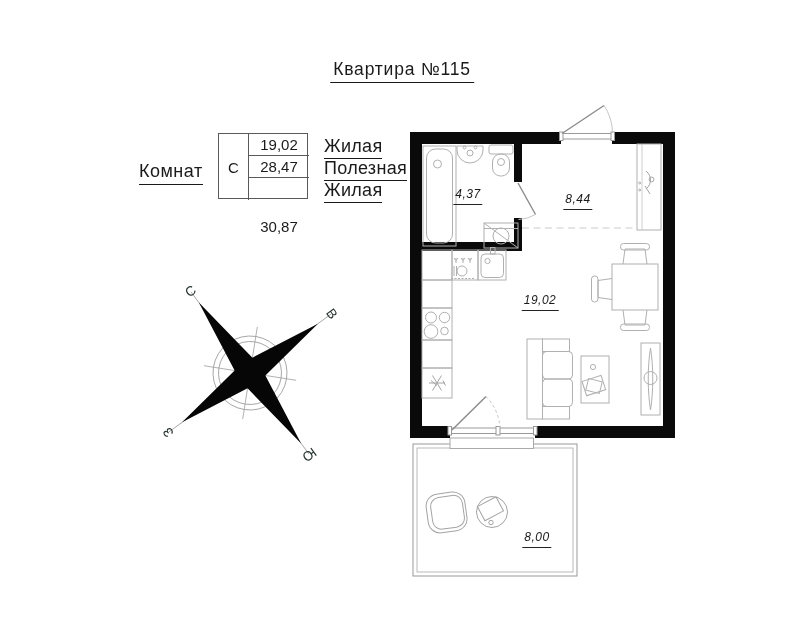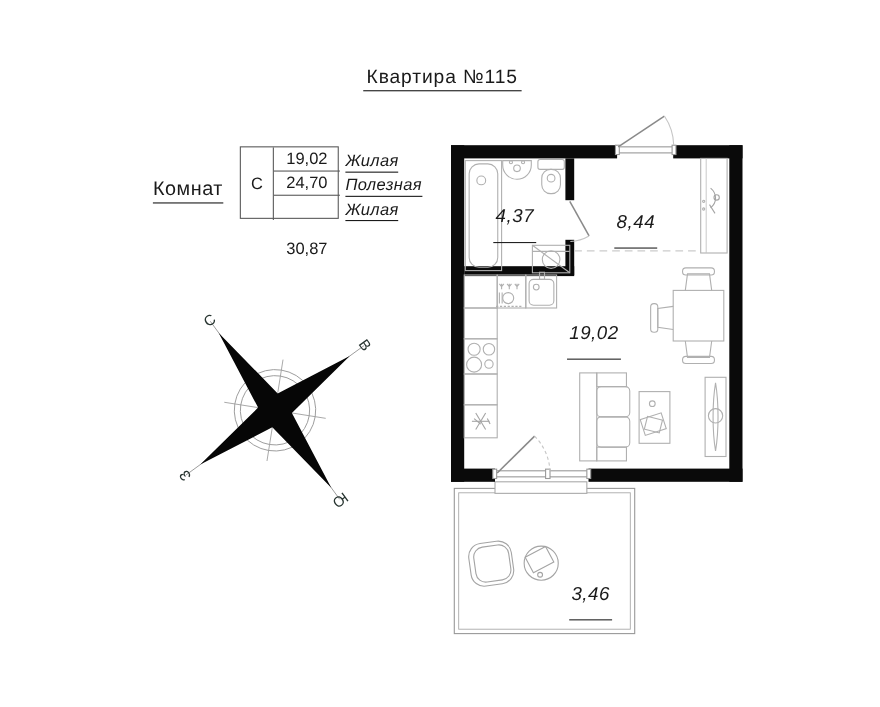--- a/index.html
+++ b/index.html
@@ -11,45 +11,45 @@
   .rooms-label{position:absolute;left:139px;top:161px;font-size:18px;letter-spacing:0.5px;
          border-bottom:1.4px solid #1a1a1a;padding-bottom:2px;}
   .ltable{position:absolute;left:218px;top:133px;width:90px;height:66px;
           display:grid;grid-template-columns:30px 60px;grid-template-rows:22px 22px 22px;
           border:1px solid #5a5a5a;box-sizing:border-box;font-size:15px;}
   .ltable .cell{display:flex;align-items:center;justify-content:center;box-sizing:border-box;}
   .ltable .ccount{grid-row:1/4;grid-column:1;border-right:1px solid #5a5a5a;}
   .ltable .v0{grid-row:1;grid-column:2;border-bottom:1px solid #5a5a5a;}
   .ltable .v1{grid-row:2;grid-column:2;border-bottom:1px solid #5a5a5a;}
   .ltable .v2{grid-row:3;grid-column:2;margin-top:48px;}
-  .alabel{position:absolute;left:314px;height:22px;display:flex;align-items:center;font-size:15px;font-style:italic;}
+  .alabel{position:absolute;left:324px;height:22px;display:flex;align-items:center;font-size:18px;}
   .alabel span{border-bottom:1.4px solid #1a1a1a;padding-bottom:1px;letter-spacing:0.3px;}
   .l0{top:136px}.l1{top:158px}.l2{top:180px}
-  .area-label{position:absolute;transform:translateX(-50%);font-style:italic;font-size:17px;
-          white-space:nowrap;border-bottom:1.6px solid #222;padding:0 2px 13px;letter-spacing:0.5px;}
+  .area-label{position:absolute;transform:translateX(-50%);font-style:italic;font-size:12px;
+          white-space:nowrap;border-bottom:1.6px solid #222;padding:0 2px 3px;letter-spacing:0.5px;}
   svg{position:absolute;}
   .fixture{stroke:#b0b0b0;fill:none;stroke-width:1;}
   .fixture2{stroke:#a4a4a4;fill:none;stroke-width:1;}
   .doorleaf{stroke:#8a8a8a;stroke-width:1.4;fill:none;}
   .doorarc{stroke:#c6c6c6;stroke-width:1;fill:none;}
   .sill{fill:#ffffff;stroke:#999;stroke-width:1;}
 </style>
 </head>
 <body>
 
 <div class="canvas">
 
   <div class="title">Квартира №115</div>
 
   <span class="rooms-label">Комнат</span>
 
   <div class="ltable">
     <div class="cell ccount">С</div>
     <div class="cell v0">19,02</div>
-    <div class="cell v1">24,70</div>
+    <div class="cell v1">28,47</div>
     <div class="cell v2">30,87</div>
   </div>
 
   <div class="alabel l0">
       <span>Жилая</span>
     </div>
   <div class="alabel l1">
       <span>Полезная</span>
     </div>
   <div class="alabel l2">
@@ -226,15 +226,15 @@
       <rect x="533.5" y="426.5" width="3.5" height="8.5" class="sill"></rect>
       <rect x="496" y="426.5" width="4" height="8.5" class="sill"></rect>
       <line x1="452" y1="430" x2="486" y2="396.5" class="doorleaf"></line>
       <path d="M486,396.5 A48,48 0 0 1 500,429" class="doorarc" stroke-dasharray="3,2.5"></path>
     </g>
   </svg>
 
   <div class="area-label" style="left:468px;top:187px">4,37</div>
   <div class="area-label" style="left:578px;top:192px">8,44</div>
   <div class="area-label" style="left:540px;top:293px">19,02</div>
-  <div class="area-label" style="left:537px;top:530px">3,46</div>
+  <div class="area-label" style="left:537px;top:530px">8,00</div>
 
 </div>
 
 </body></html>

